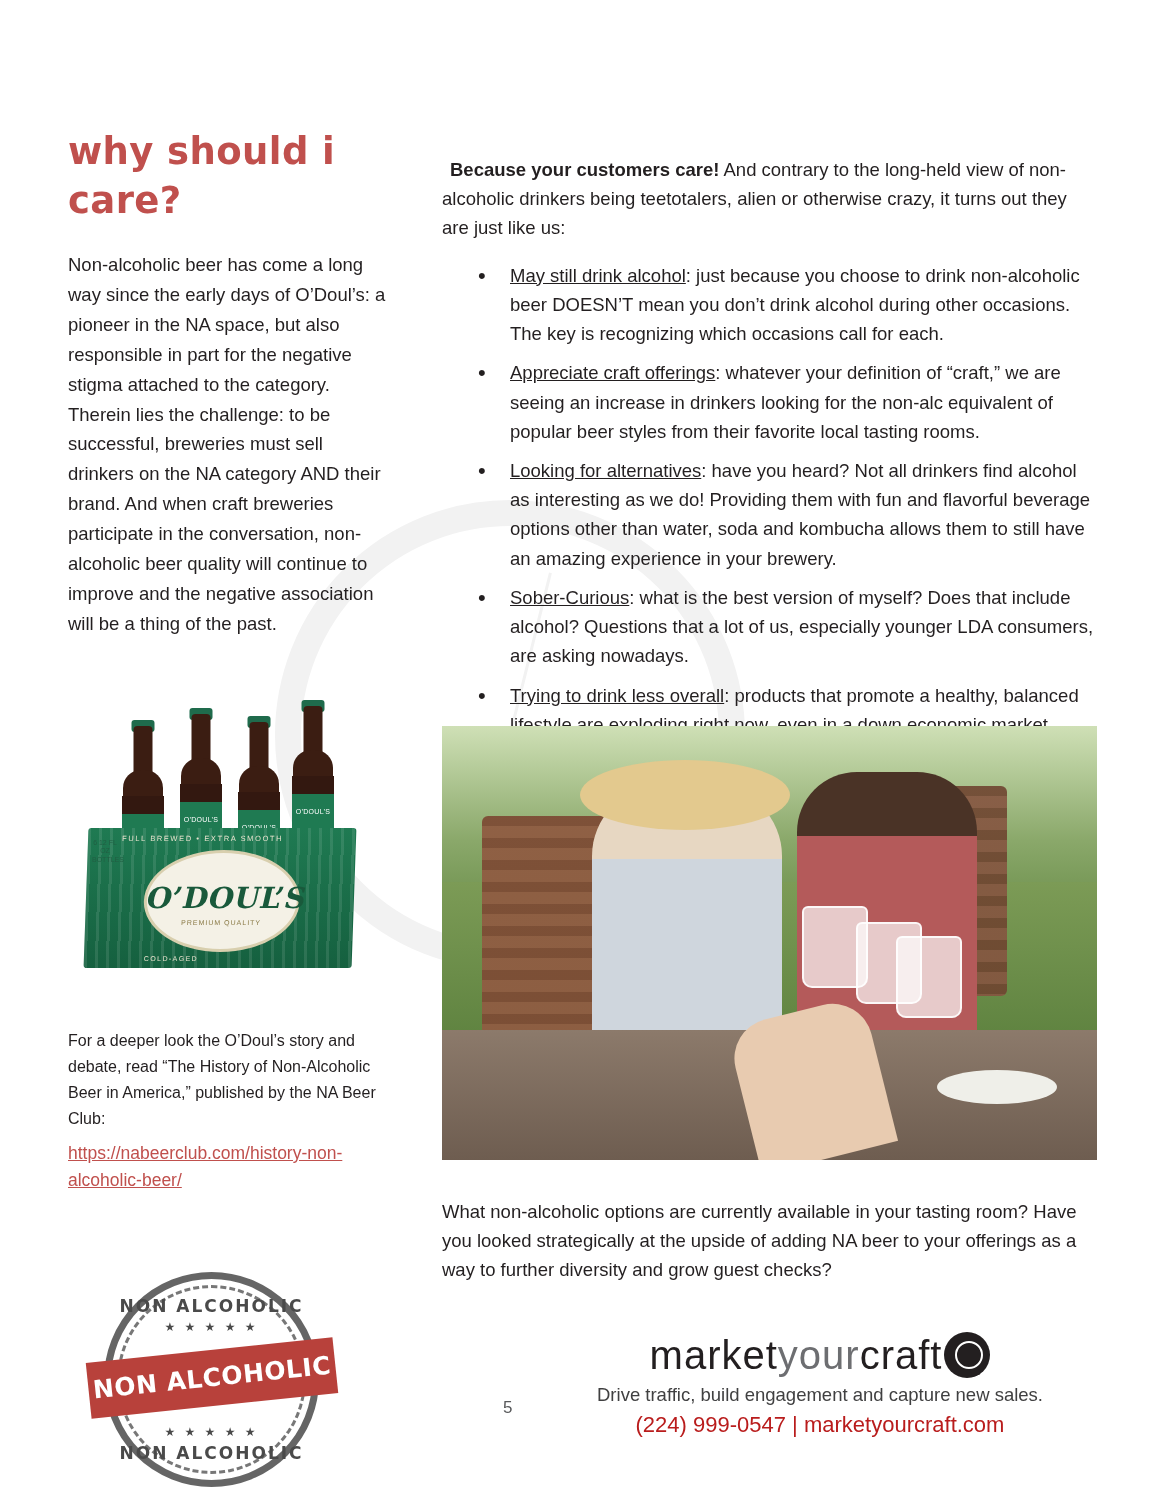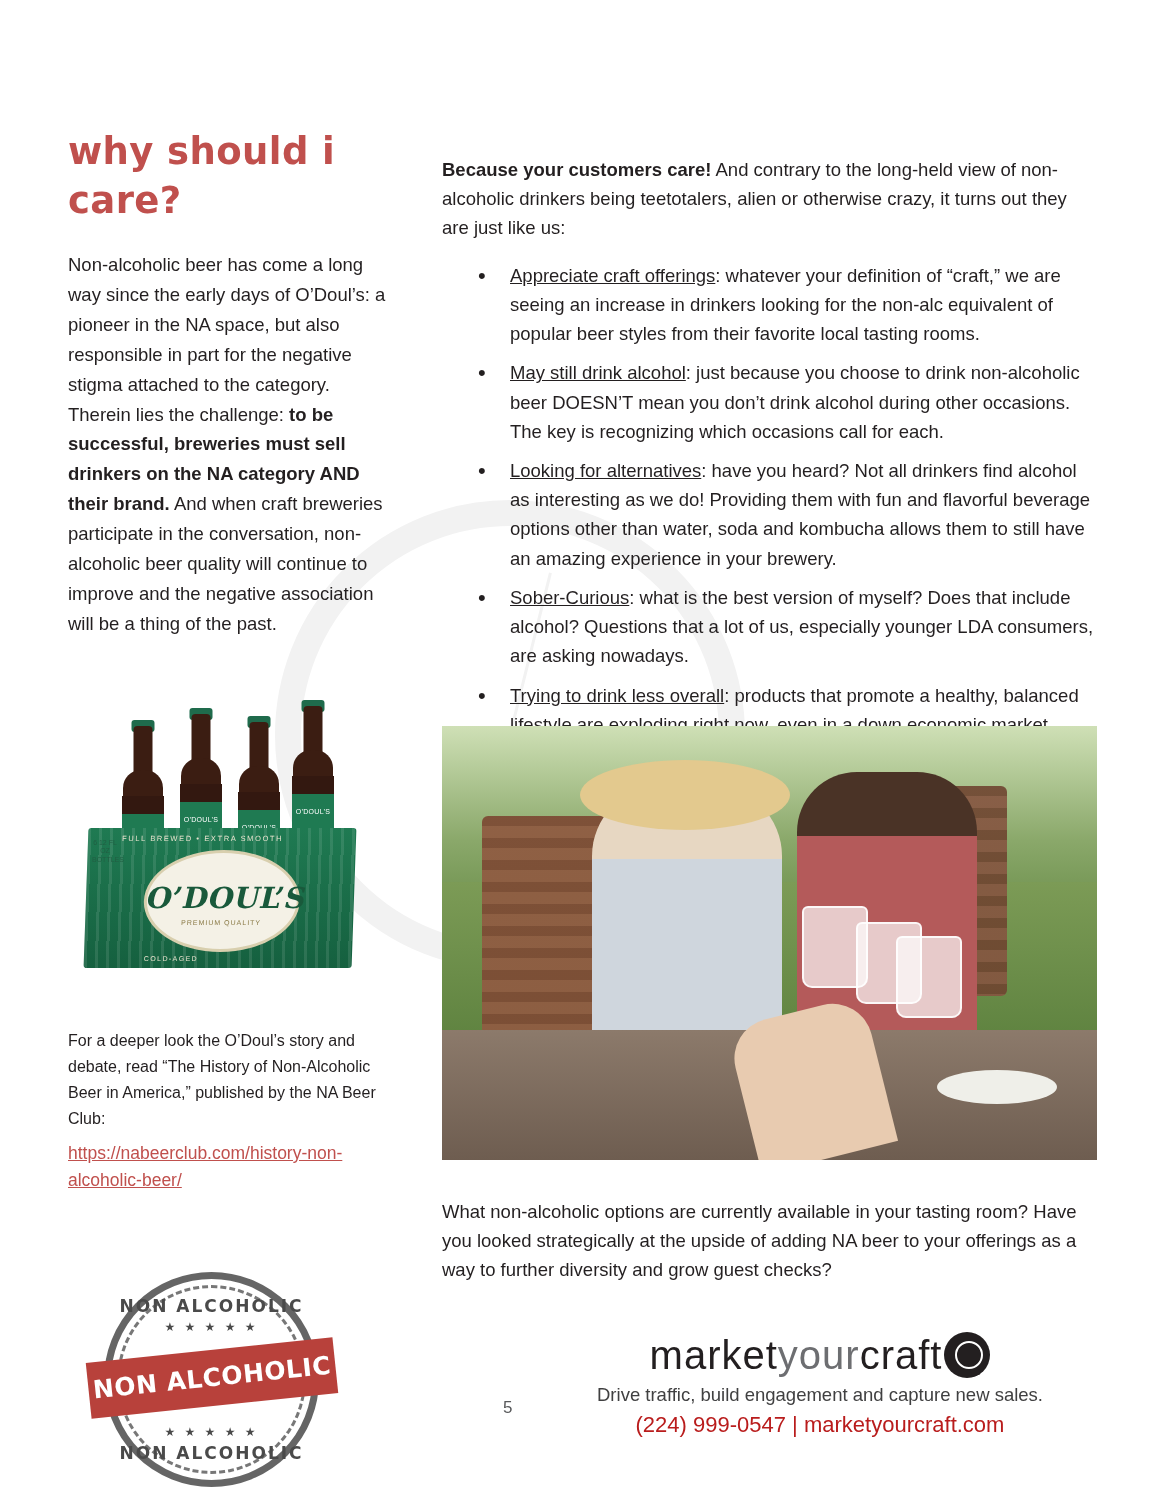--- a/index.html
+++ b/index.html
@@ -60,21 +60,21 @@
     color: #c0504d;
     font-weight: 600;
     letter-spacing: 0.4px;
     margin: 0 0 24px 0;
   }
   .body-text {
     font-size: 18.5px;
     line-height: 1.62;
     color: #231f20;
   }
-  .body-text b { font-weight: bold; }
+  .body-text b { font-weight: normal; }
 
   
   .sixpack {
     position: absolute;
     left: 78px;
     top: 678px;
     width: 300px;
     height: 290px;
   }
   .bottle {
@@ -291,21 +291,21 @@
   .col-right {
     position: absolute;
     left: 442px;
     top: 136px;
     width: 655px;
   }
   .intro {
     font-size: 18.5px;
     line-height: 1.58;
   }
-  .intro b { font-weight: bold; }
+  .intro b { font-weight: bold; margin-left: 8px; }
 
   ul.points {
     margin: 16px 0 0 0;
     padding: 0 0 0 36px;
     list-style: none;
   }
   ul.points li {
     position: relative;
     font-size: 18.5px;
     line-height: 1.58;
@@ -541,24 +541,24 @@
     <div class="stars b">★ ★ ★ ★ ★</div>
     <div class="arc-bottom">NON ALCOHOLIC</div>
   </div>
 
   <div class="col-right">
     <p class="intro">
       <b>Because your customers care!</b><span> And contrary to the long-held view of non-alcoholic drinkers being teetotalers, alien or otherwise crazy, it turns out they are just like us:</span>
     </p>
     <ul class="points">
       <li>
-        <span class="lead">Appreciate craft offerings</span><span>: whatever your definition of “craft,” we are seeing an increase in drinkers looking for the non-alc equivalent of popular beer styles from their favorite local tasting rooms.</span>
+        <span class="lead">May still drink alcohol</span><span>: just because you choose to drink non-alcoholic beer DOESN’T mean you don’t drink alcohol during other occasions. The key is recognizing which occasions call for each.</span>
       </li>
       <li>
-        <span class="lead">May still drink alcohol</span><span>: just because you choose to drink non-alcoholic beer DOESN’T mean you don’t drink alcohol during other occasions. The key is recognizing which occasions call for each.</span>
+        <span class="lead">Appreciate craft offerings</span><span>: whatever your definition of “craft,” we are seeing an increase in drinkers looking for the non-alc equivalent of popular beer styles from their favorite local tasting rooms.</span>
       </li>
       <li>
         <span class="lead">Looking for alternatives</span><span>: have you heard? Not all drinkers find alcohol as interesting as we do! Providing them with fun and flavorful beverage options other than water, soda and kombucha allows them to still have an amazing experience in your brewery.</span>
       </li>
       <li>
         <span class="lead">Sober-Curious</span><span>: what is the best version of myself? Does that include alcohol? Questions that a lot of us, especially younger LDA consumers, are asking nowadays.</span>
       </li>
       <li>
         <span class="lead">Trying to drink less overall</span><span>: products that promote a healthy, balanced lifestyle are exploding right now, even in a down economic market. Drinker behavior is changing, and owners/managers need to recognize and address a new set of needs.</span>
       </li>

